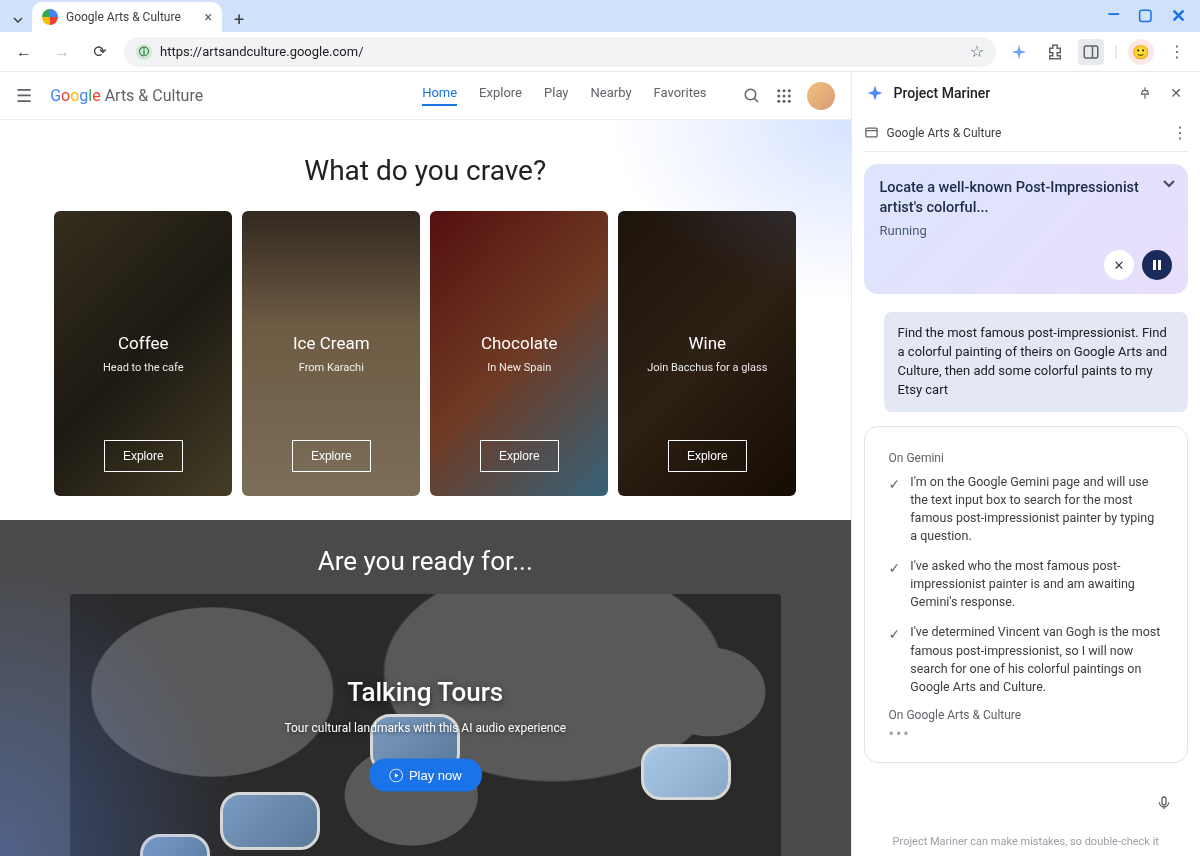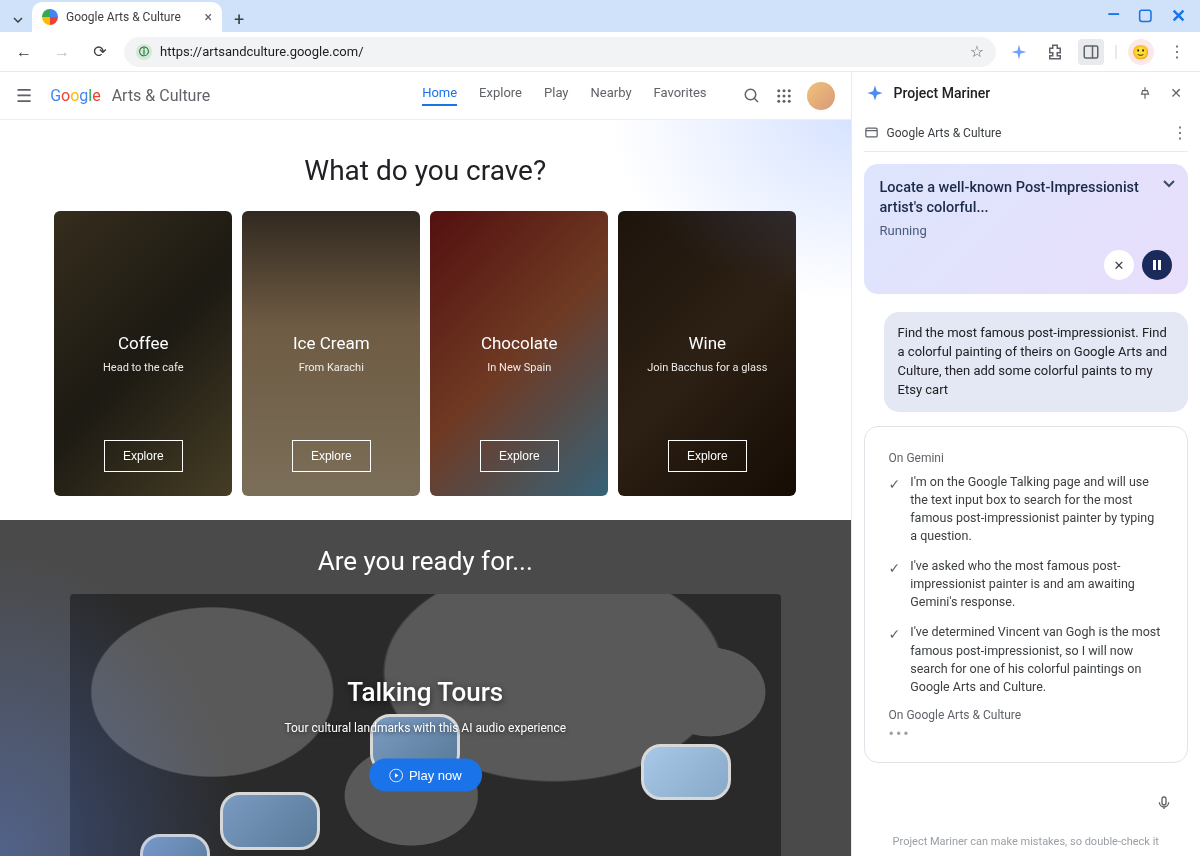--- a/index.html
+++ b/index.html
@@ -91,21 +91,21 @@
   .sp-body{flex:1;overflow-y:auto;padding:12px;}
   .task-card{background:linear-gradient(135deg,#dde5fc,#e8defc);border-radius:14px;padding:14px 16px;position:relative;}
   .task-title{font-size:14.5px;color:#1c2a4a;font-weight:500;line-height:1.35;padding-right:20px;}
   .task-status{font-size:13px;color:#4a5a7a;margin-top:6px;}
   .task-chevron{position:absolute;right:12px;top:14px;color:#3c4a6a;cursor:pointer;}
   .task-actions{display:flex;gap:8px;justify-content:flex-end;margin-top:12px;}
   .task-action{width:30px;height:30px;border-radius:50%;display:flex;align-items:center;justify-content:center;cursor:pointer;font-size:13px;}
   .task-action.cancel{background:#fff;color:#3c4043;}
   .task-action.pause{background:#1a2a5a;color:#fff;}
   
-  .user-msg{background:#e4e8f5;border-radius:15px;padding:12px 14px;font-size:13px;color:#202124;line-height:1.45;margin-top:18px;margin-left:20px;}
+  .user-msg{background:#e4e8f5;border-radius:8px;padding:12px 14px;font-size:13px;color:#202124;line-height:1.45;margin-top:18px;margin-left:20px;}
   
   .steps-card{border:1px solid #e0e3e8;border-radius:14px;padding:24px;margin-top:14px;}
   .step-section{font-size:12px;color:#5f6368;margin-bottom:8px;}
   .step{display:flex;gap:10px;font-size:12.5px;color:#3c4043;line-height:1.45;margin-bottom:12px;}
   .step-check{color:#5f6368;font-size:14px;flex-shrink:0;margin-top:1px;}
   .step-dots{color:#9aa0a6;letter-spacing:2px;font-size:16px;line-height:0.5;margin-top:4px;}
   
   .sp-input-wrap{padding:10px 12px 4px;}
   .sp-input{width:100%;height:42px;border:1px solid #dadce0;border-radius:22px;padding:0 44px 0 16px;font-size:13px;color:#202124;outline:none;}
   .sp-mic{position:relative;float:right;margin-top:-32px;margin-right:16px;color:#5f6368;cursor:pointer;}
@@ -167,21 +167,21 @@
   </div>
 </div>
 
 <div class="app-wrap">
 
   <div class="page">
     <div class="page-header">
       <span class="hamburger">☰</span>
       <span class="logo">
         <span class="g1">G</span><span class="g2">o</span><span class="g3">o</span><span class="g4">g</span><span class="g5">l</span><span class="g6">e</span>
-        <span style="color:#5f6368;margin-left:7px;">Arts &amp; Culture</span>
+        <span style="color:#5f6368;">Arts &amp; Culture</span>
       </span>
       <div class="nav-items">
         <span class="nav-item active">Home</span>
         <span class="nav-item">Explore</span>
         <span class="nav-item">Play</span>
         <span class="nav-item">Nearby</span>
         <span class="nav-item">Favorites</span>
       </div>
       <div class="hdr-icons">
         <span class="hdr-icon">
@@ -302,21 +302,21 @@
           </div>
         </div>
       </div>
 
       <div class="user-msg">Find the most famous post-impressionist. Find a colorful painting of theirs on Google Arts and Culture, then add some colorful paints to my Etsy cart</div>
 
       <div class="steps-card">
         <div class="step-section">On Gemini</div>
         <div class="step">
           <span class="step-check">✓</span>
-          <span>I'm on the Google Talking page and will use the text input box to search for the most famous post-impressionist painter by typing a question.</span>
+          <span>I'm on the Google Gemini page and will use the text input box to search for the most famous post-impressionist painter by typing a question.</span>
         </div>
         <div class="step">
           <span class="step-check">✓</span>
           <span>I've asked who the most famous post-impressionist painter is and am awaiting Gemini's response.</span>
         </div>
         <div class="step">
           <span class="step-check">✓</span>
           <span>I've determined Vincent van Gogh is the most famous post-impressionist, so I will now search for one of his colorful paintings on Google Arts and Culture.</span>
         </div>
         <div class="step-section">On Google Arts &amp; Culture</div>

